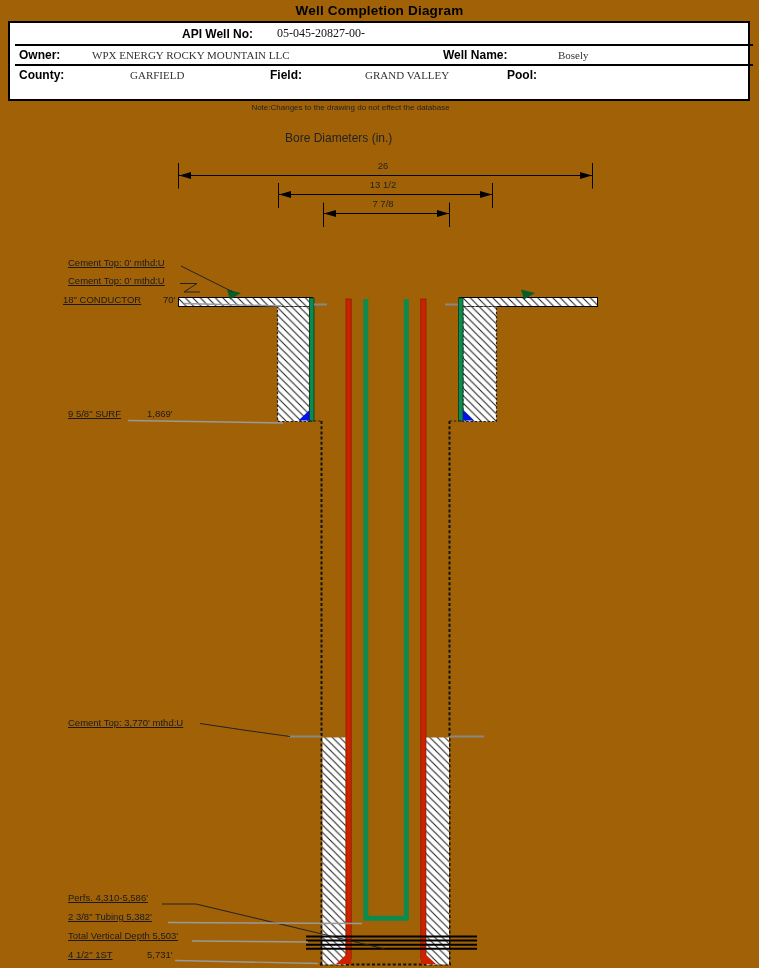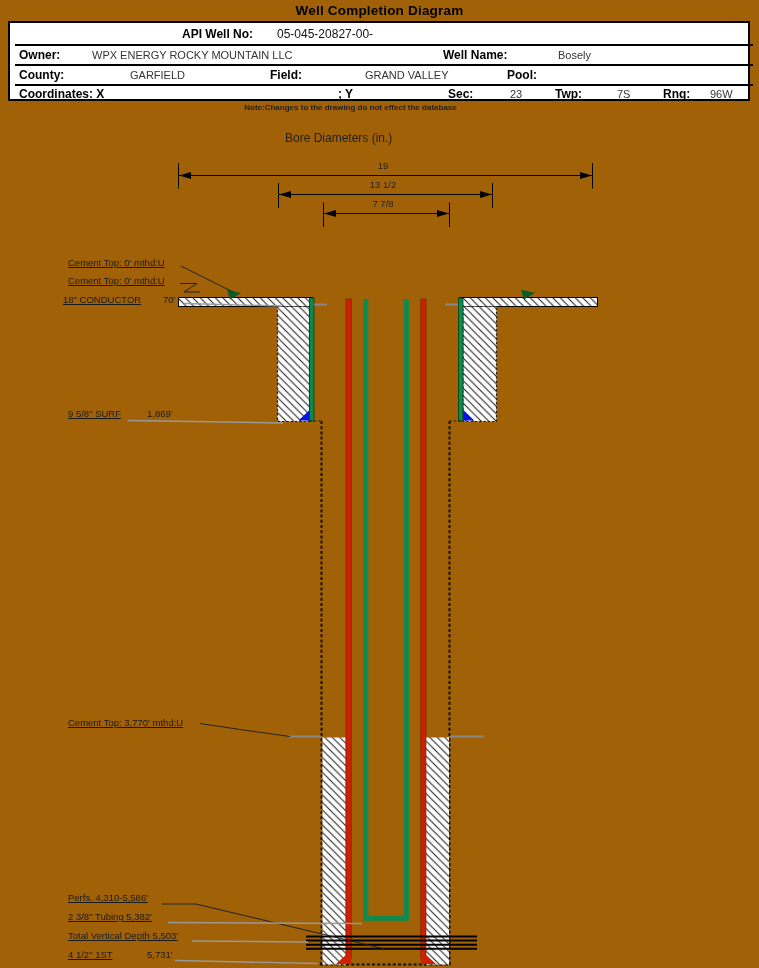--- a/index.html
+++ b/index.html
@@ -17,24 +17,24 @@
     left:8px; top:21px; width:742px; height:80px;
     border:2px solid #000; box-sizing:border-box; background:#fff;
   }
   .hdr-row{position:absolute; left:5px; width:100%; box-sizing:border-box;padding-left:32px;}
   .r2,.r3,.r4{border-top:2px solid #000;}
   .r1{top:0; height:21px;}
   .r2{top:21px; height:20px;}
   .r3{top:41px; height:20px;}
   .r4{top:61px; height:17px;}
   .hl{position:absolute; font-weight:bold; font-size:12px; top:50%; transform:translateY(-52%); white-space:nowrap;}
-  .hv{position:absolute; font-size:11px; color:#333; top:50%; transform:translateY(-52%); white-space:nowrap;}
+  .hv{position:absolute; font-size:11px; color:#333; top:50%; transform:translateY(-52%); white-space:nowrap;font-family:Liberation Serif, serif;}
   .note-line{
     left:0; top:103px; width:701px; text-align:center;
-    font-size:8px; color:#222;font-weight:bold;
+    font-size:8px; color:#222;
   }
   
   .bore-title{
     left:285px; top:131px; width:196px; text-align:left;
     font-size:12px; color:#222; white-space:nowrap;
   }
   .dim-label{
     text-align:center; font-size:9.5px; color:#222; width:196px; left:285px;
   }
   
@@ -138,36 +138,26 @@
       <span class="hv" style="left:350px">GRAND VALLEY</span>
       <span class="hl" style="left:492px">Pool:</span>
       <span class="hv" style="left:560px"></span>
     </div>
     <div class="hdr-row r2">
       <span class="hl" style="left:4px">Owner:</span>
       <span class="hv" style="left:77px">WPX ENERGY ROCKY MOUNTAIN LLC</span>
       <span class="hl" style="left:428px">Well Name:</span>
       <span class="hv" style="left:543px">Bosely</span>
     </div>
-    <div class="hdr-row r4">
-      <span class="hl" style="left:4px">Coordinates: X</span>
-      <span class="hl" style="left:323px">; Y</span>
-      <span class="hl" style="left:433px">Sec:</span>
-      <span class="hv" style="left:495px">23</span>
-      <span class="hl" style="left:540px">Twp:</span>
-      <span class="hv" style="left:602px">7S</span>
-      <span class="hl" style="left:648px">Rng:</span>
-      <span class="hv" style="left:695px">96W</span>
-    </div>
   </div>
 
   <div class="abs note-line">Note:Changes to the drawing do not effect the database</div>
 
   <div class="abs bore-title">Bore Diameters (in.)</div>
-  <div class="abs dim-label" style="top:160px">19</div>
+  <div class="abs dim-label" style="top:160px">26</div>
   <div class="abs dim-label" style="top:179px">13 1/2</div>
   <div class="abs dim-label" style="top:198px">7 7/8</div>
 
   <div class="abs anno" style="left:68px; top:257px">Cement Top: 0' mthd:U</div>
   <div class="abs anno" style="left:68px; top:275px">Cement Top: 0' mthd:U</div>
   <div class="abs anno" style="left:63px; top:294px">
     <span>18" CONDUCTOR</span>
     <span class="depth" style="left:100px">70'</span>
   </div>
   <div class="abs anno" style="left:68px; top:408px">

